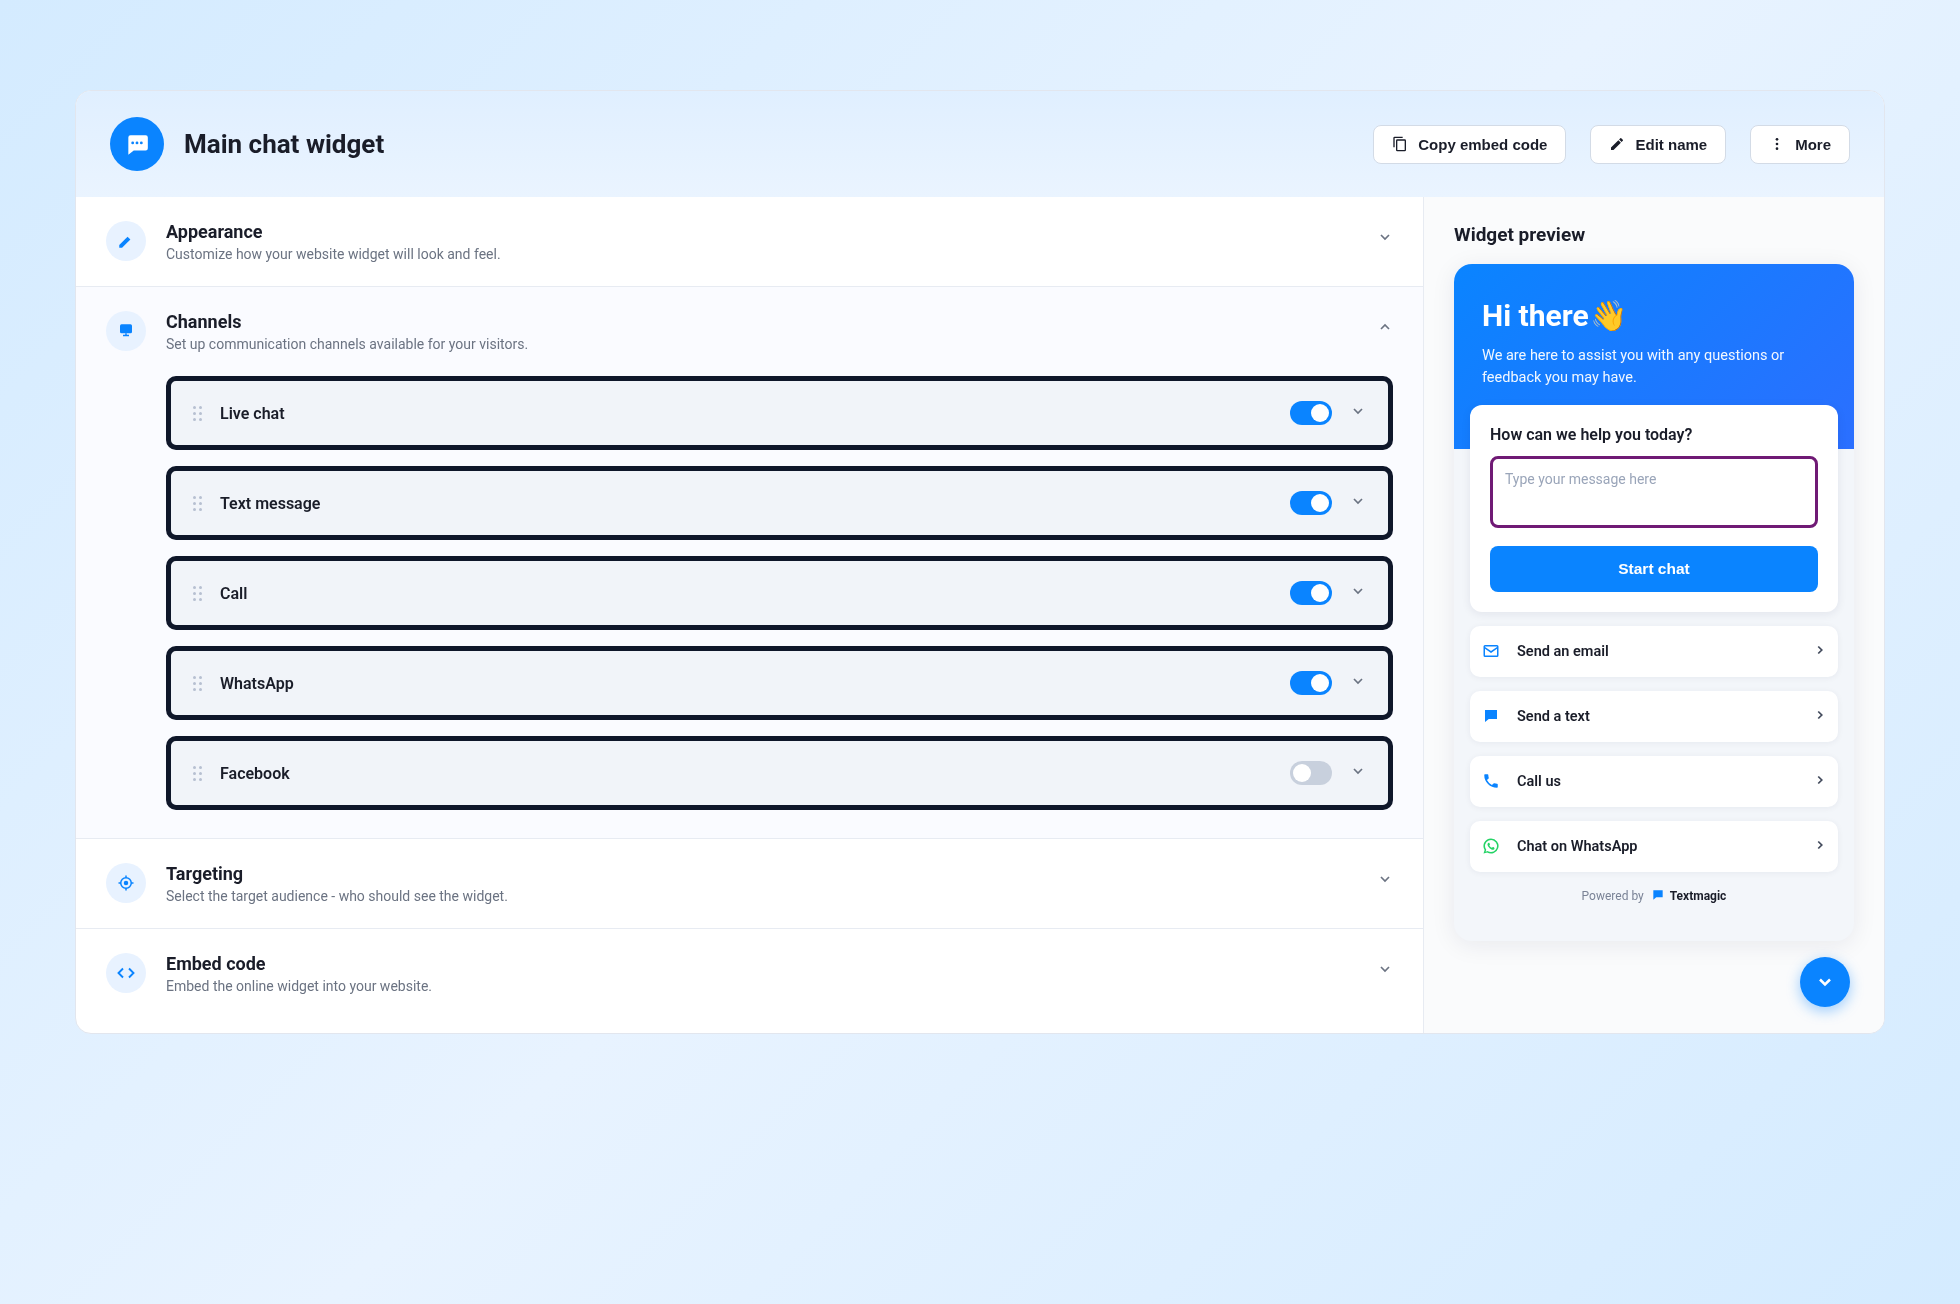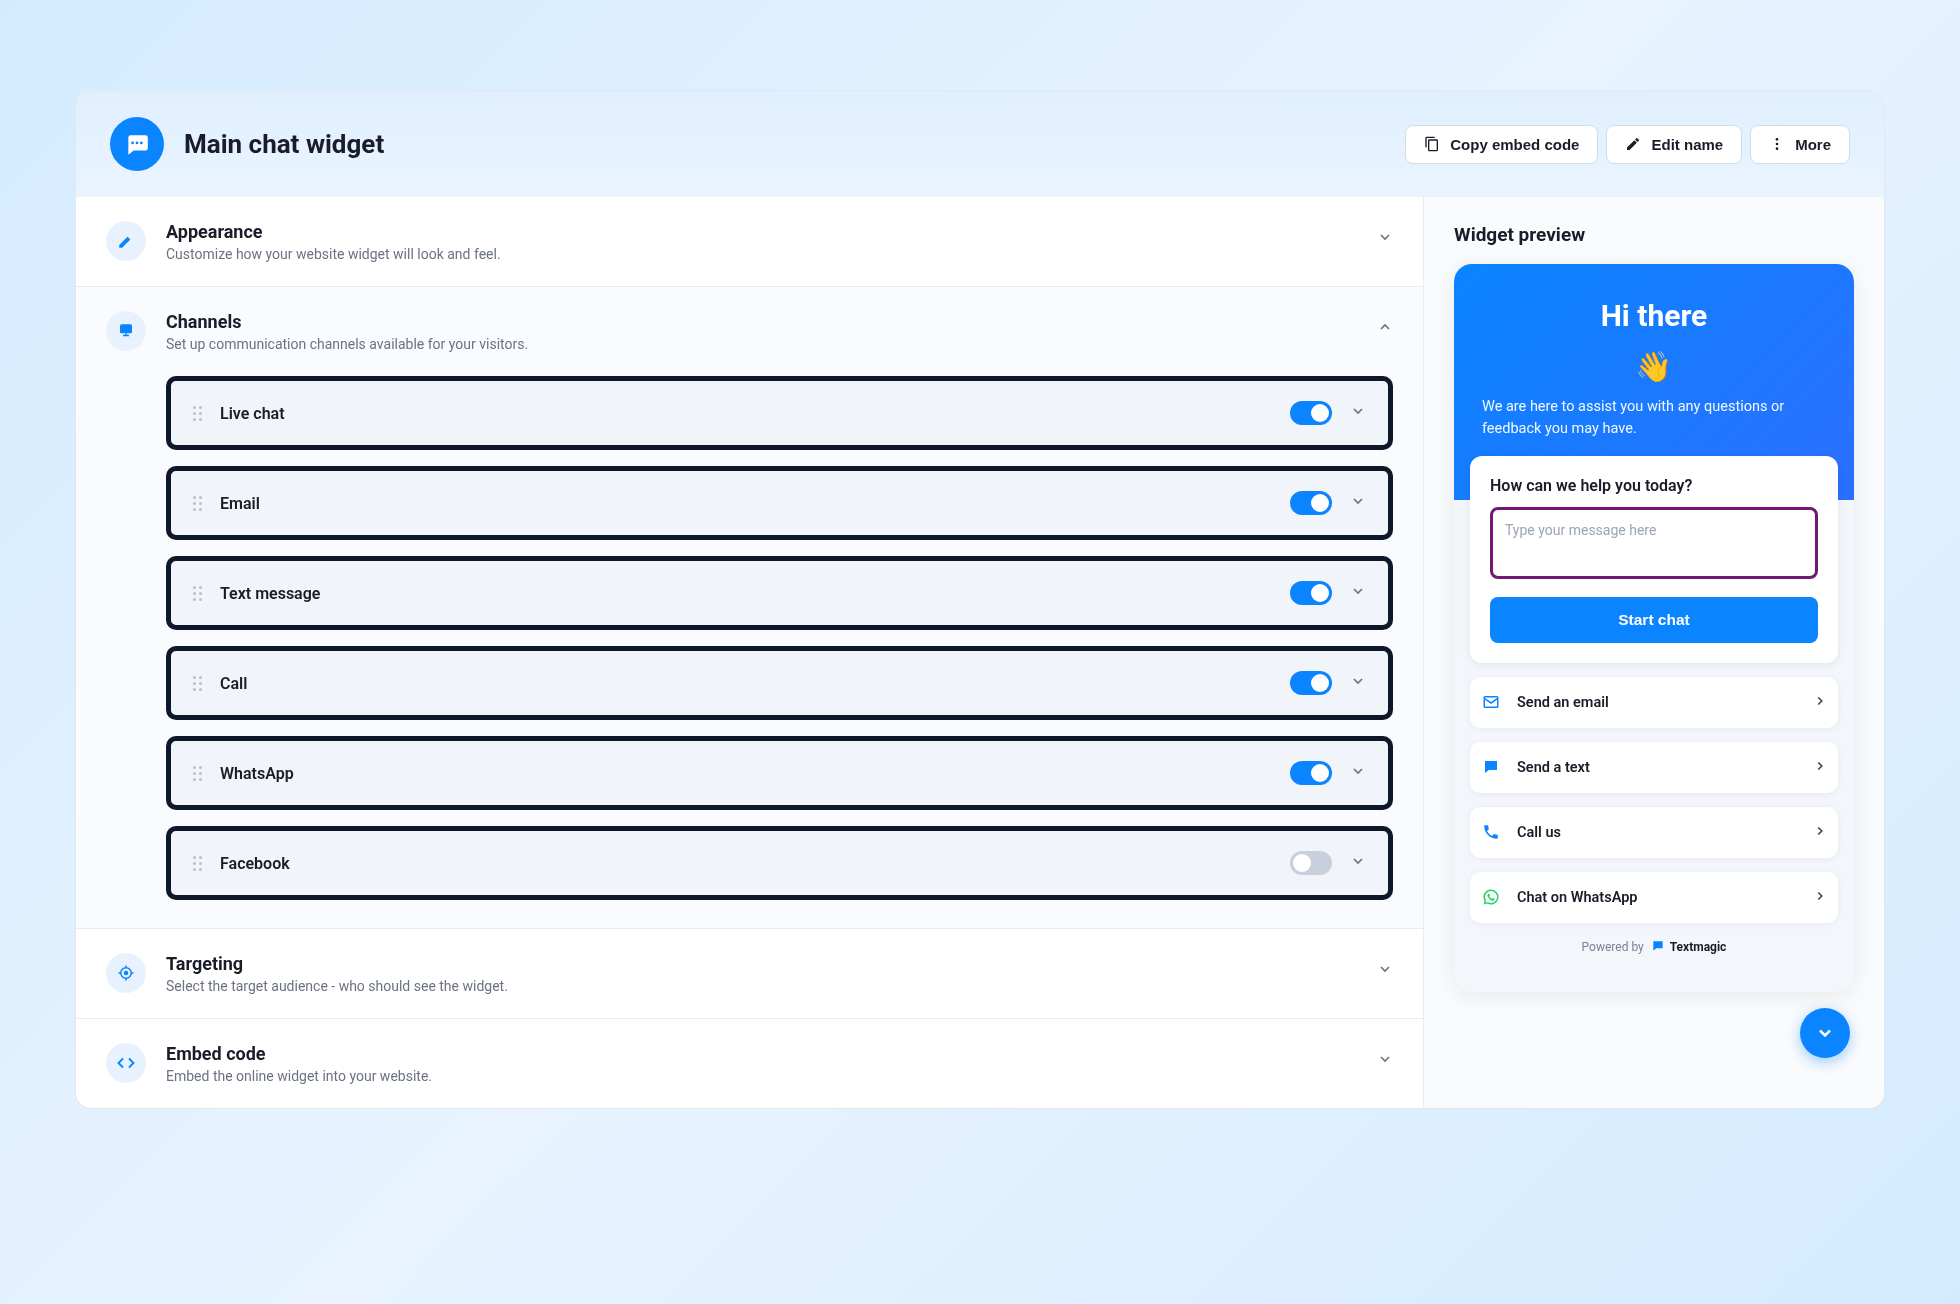--- a/index.html
+++ b/index.html
@@ -26,21 +26,21 @@
 .header-icon {
   width: 54px; height: 54px; border-radius: 50%;
   background: #0a84ff;
   display: flex; align-items: center; justify-content: center;
   flex-shrink: 0;
 }
 .header-title {
   font-size: 26px; font-weight: 700; color: #1a1d29;
   flex: 1;
 }
-.header-actions { display: flex; gap: 8px; align-items: flex-end; }
+.header-actions { display: flex; gap: 24px; align-items: flex-end; }
 .btn {
   background: #fff; border: 1px solid #d3dbe6; border-radius: 8px;
   padding: 10px 18px; font-size: 15px; font-weight: 600; color: #1a1d29;
   display: inline-flex; align-items: center; gap: 10px; cursor: pointer;
 }
 .btn svg, .btn .glyph { width: 16px; height: 16px; }
 .body { display: flex; }
 .left { flex: 1; border-right: 1px solid #e7ebf2; }
 .right { width: 460px; padding: 26px 30px; background: #fafbfc; }
 .section {
@@ -80,21 +80,21 @@
 .row-chevron { color: #6b7382; }
 .preview-title { font-size: 19px; font-weight: 700; margin-bottom: 18px; }
 .widget {
   background: #f3f6fa; border-radius: 18px; overflow: hidden;
   box-shadow: 0 4px 24px rgba(20,30,60,.08);
 }
 .widget-hero {
   background: linear-gradient(135deg, #0a84ff 0%, #2b6fff 100%);
   padding: 34px 28px 60px; color: #fff;
 }
-.widget-hi { font-size: 30px; font-weight: 700; display: flex; align-items: center; gap: 16px; flex-direction: column; }
+.widget-hi { font-size: 30px; font-weight: 700; display: flex; align-items: center; gap: 2px; }
 .widget-hi .wave { font-size: 30px; }
 .widget-sub { font-size: 14.5px; font-weight: 400; opacity: .94; margin-top: 12px; line-height: 1.5; }
 .widget-main { padding: 0 16px 20px; margin-top: -44px; }
 .widget-panel {
   background: #fff; border-radius: 12px; padding: 20px;
   box-shadow: 0 2px 10px rgba(20,30,60,.08);
 }
 .widget-label { font-size: 16px; font-weight: 600; color: #1a1d29; margin-bottom: 12px; }
 .widget-textarea {
   width: 100%; height: 72px; border: 3px solid #701a75; border-radius: 8px;
@@ -234,45 +234,20 @@
               </div>
       <div class="drag-row">
                 <div class="drag-dot"></div>
                 <div class="drag-dot"></div>
               </div>
       <div class="drag-row">
                 <div class="drag-dot"></div>
                 <div class="drag-dot"></div>
               </div>
     </div>
-    <div class="channel-name">Email</div>
-    <div class="toggle ">
-              <div class="toggle-knob"></div>
-            </div>
-    <div class="row-chevron">
-      <svg width="16" height="16" viewBox="0 0 24 24" fill="none" stroke="currentColor" stroke-width="2.5">
-                <polyline points="6 9 12 15 18 9"></polyline>
-              </svg>
-    </div>
-          </div>
-          <div class="channel-row">
-    <div class="drag">
-      <div class="drag-row">
-                <div class="drag-dot"></div>
-                <div class="drag-dot"></div>
-              </div>
-      <div class="drag-row">
-                <div class="drag-dot"></div>
-                <div class="drag-dot"></div>
-              </div>
-      <div class="drag-row">
-                <div class="drag-dot"></div>
-                <div class="drag-dot"></div>
-              </div>
-    </div>
     <div class="channel-name">Text message</div>
     <div class="toggle ">
               <div class="toggle-knob"></div>
             </div>
     <div class="row-chevron">
       <svg width="16" height="16" viewBox="0 0 24 24" fill="none" stroke="currentColor" stroke-width="2.5">
                 <polyline points="6 9 12 15 18 9"></polyline>
               </svg>
     </div>
           </div>

